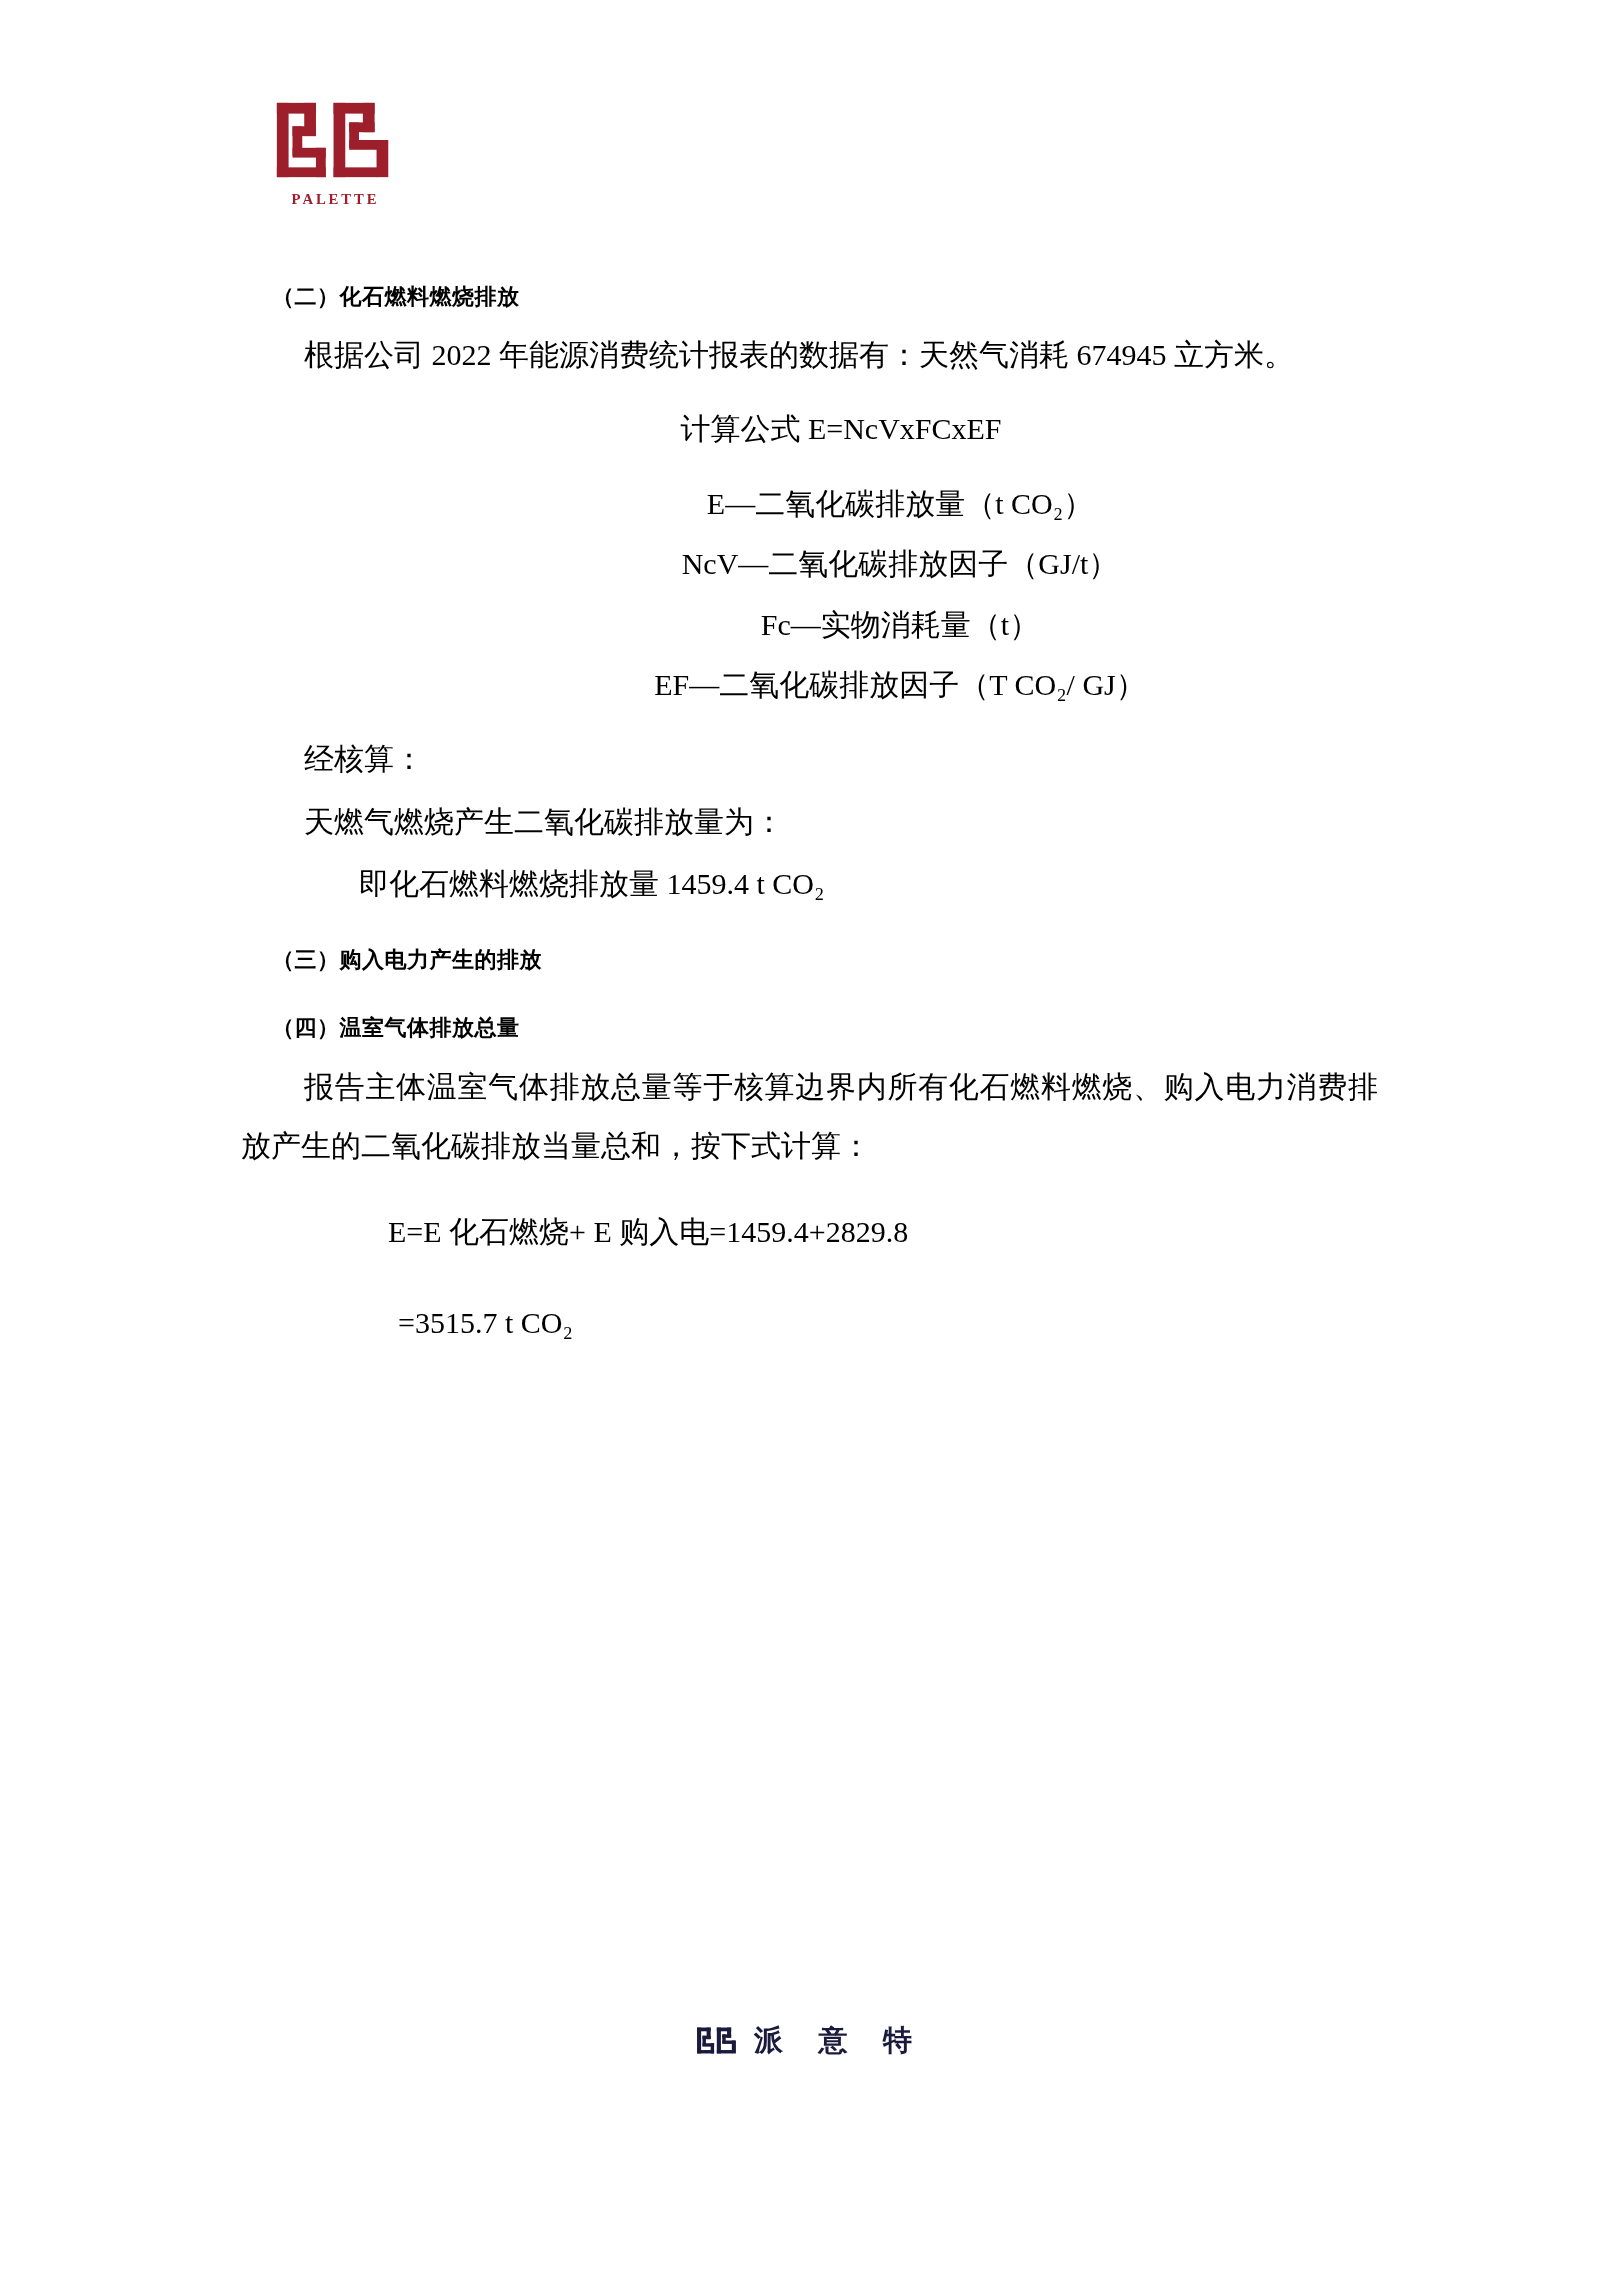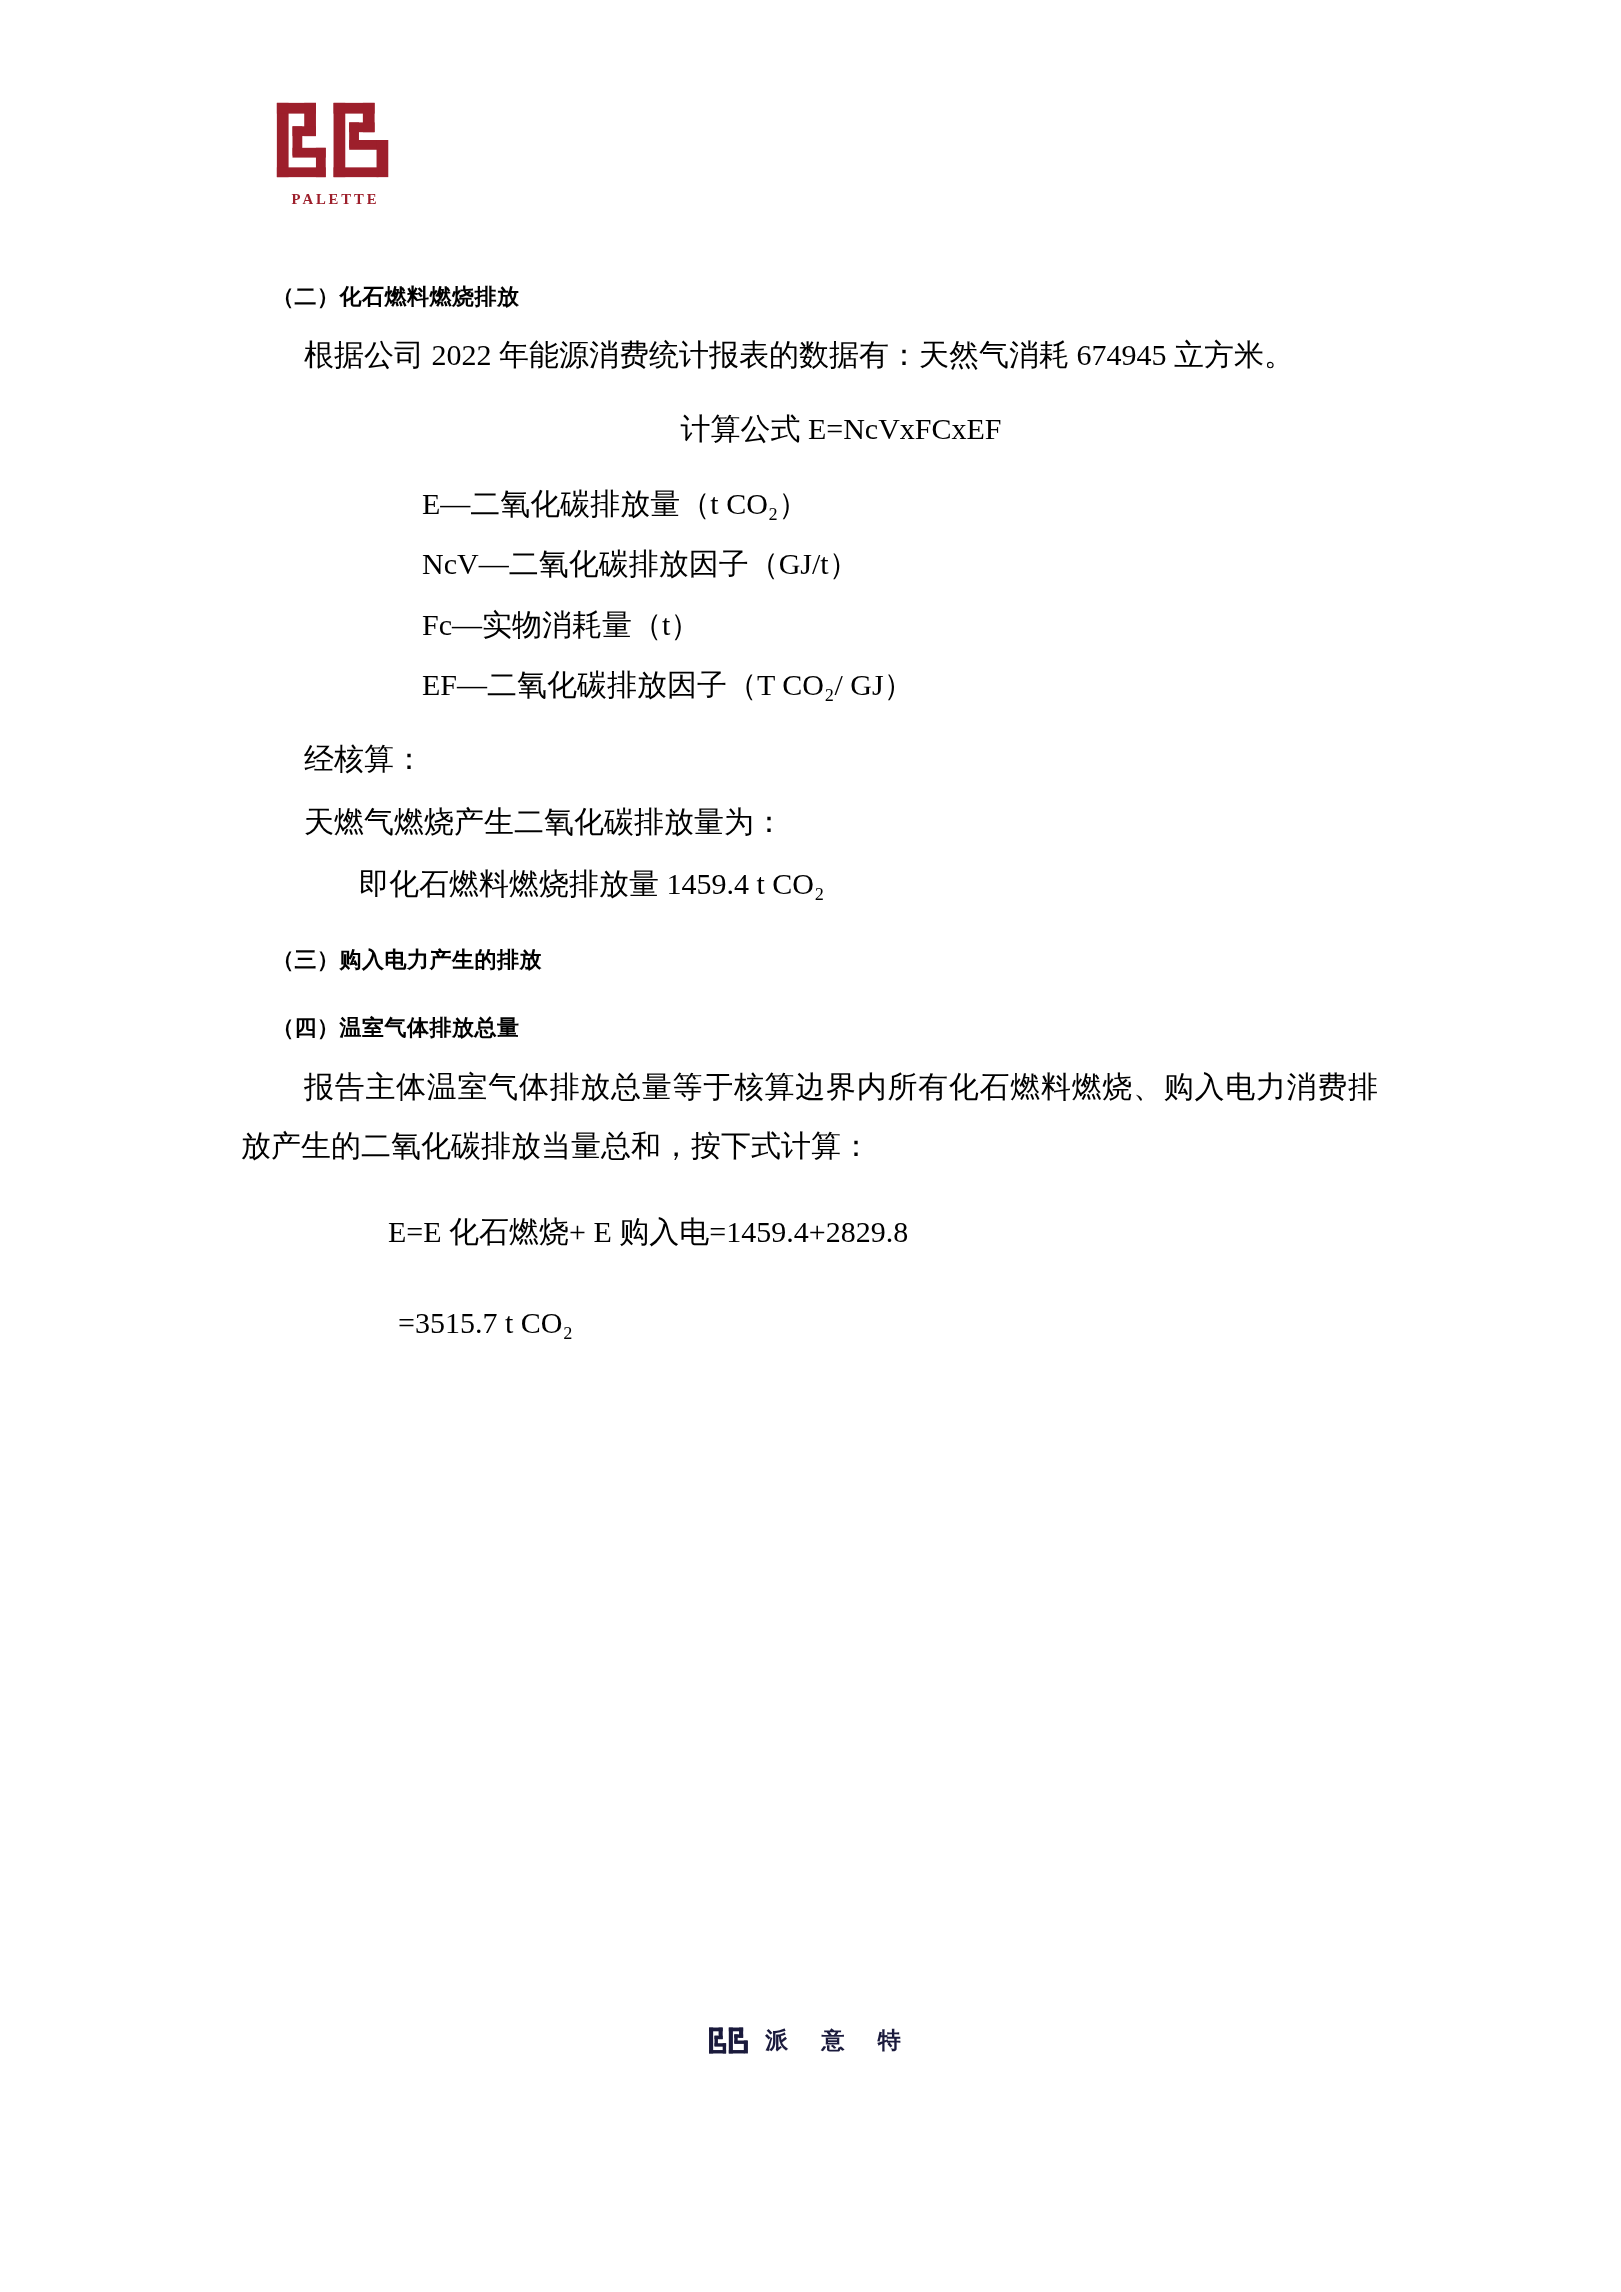--- a/index.html
+++ b/index.html
@@ -76,20 +76,21 @@
     margin-bottom: 3.9px;
   }
   .formula-line {
     text-indent: 63px;
     margin-bottom: 2px;
     text-align: center;
   }
   .indent-def {
     text-indent: 181px;
     margin-bottom: 2px;
+    text-align: center;
   }
   .indent-mid {
     text-indent: 118px;
   }
   .indent-formula {
     text-indent: 147px;
     margin-top: 27.4px;
   }
   .indent-formula2 {
     text-indent: 157px;
@@ -107,23 +108,23 @@
     display: flex;
     justify-content: center;
     align-items: center;
   }
   .footer-mark {
     width: 45px;
     height: 43px;
     margin-right: 13.7px;
   }
   .footer-text {
-    font-family: Liberation Serif, serif;
+    font-family: Liberation Sans, sans-serif;
     font-weight: 700;
-    font-size: 23px;
+    font-size: 29px;
     letter-spacing: 13.7px;
     color: #1a1a3c;
   }
 </style>
 </head>
 <body>
 
 <div class="page">
 
   <div class="logo-block">

